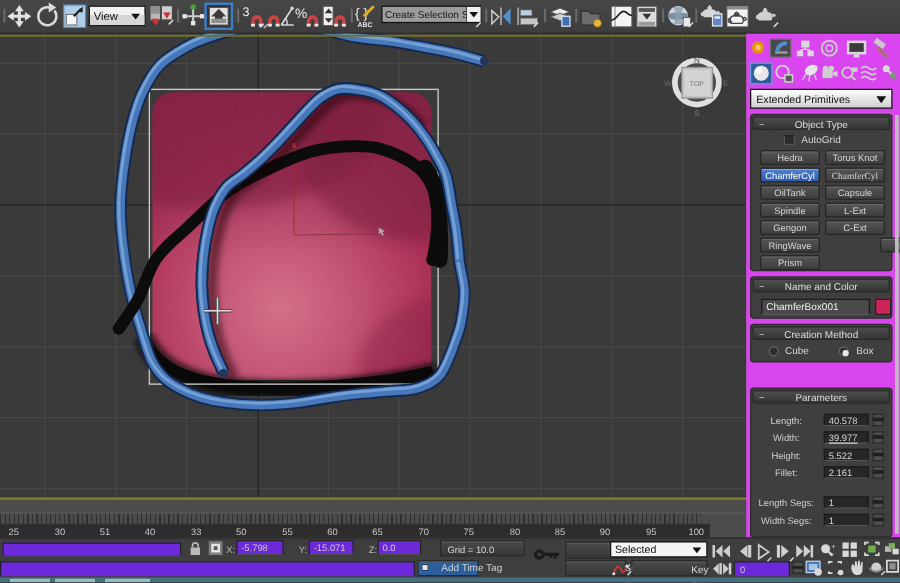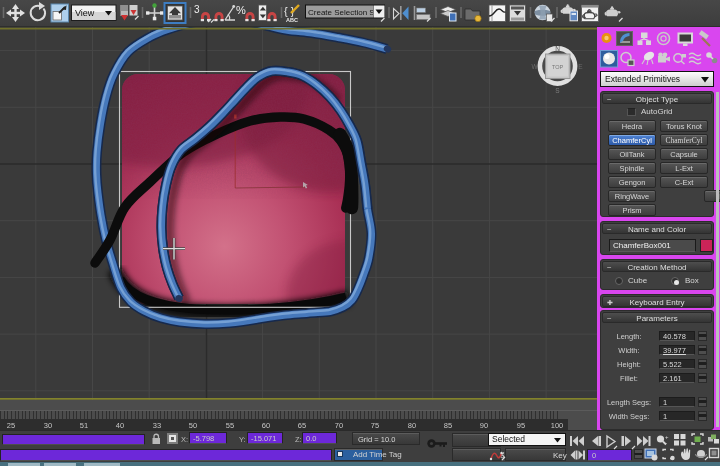--- a/index.html
+++ b/index.html
@@ -420,23 +420,20 @@
 
     <div class="roll" style="top:232px;height:31px;">
       <div class="rhead"><span class="m">−</span>Creation Method</div>
       <div class="abs" style="left:14px;top:17px;width:8px;height:8px;border-radius:50%;background:#2d2d2d;border:1px solid #666;"></div>
       <div class="abs" style="left:27px;top:16px;font-size:8px;color:#d6d6d6;">Cube</div>
       <div class="abs" style="left:70px;top:17px;width:8px;height:8px;border-radius:50%;background:#2d2d2d;border:1px solid #666;"></div>
       <div class="abs" style="left:72.5px;top:19.5px;width:5px;height:5px;border-radius:50%;background:#e8e8e8;"></div>
       <div class="abs" style="left:84px;top:16px;font-size:8px;color:#d6d6d6;">Box</div>
     </div>
 
-    <div class="roll" style="top:267px;height:14px;">
-      <div class="rhead"><span class="m" style="font-size:7px;">✚</span>Keyboard Entry</div>
-    </div>
 
     <div class="roll" style="top:283px;height:120px;">
       <div class="rhead"><span class="m">−</span>Parameters</div>
       <div class="plabel" style="left:2px;top:20.5px;">Length:</div>
       <div class="pfield" style="left:58px;top:19.5px;">40.578</div>
         <div class="spin" style="left:97px;top:19.5px;"></div>
       <div class="plabel" style="left:2px;top:34.5px;">Width:</div>
       <div class="pfield" style="left:58px;top:33.5px;text-decoration:underline;">39.977</div>
         <div class="spin" style="left:97px;top:33.5px;"></div>
       <div class="plabel" style="left:2px;top:48.5px;">Height:</div>

